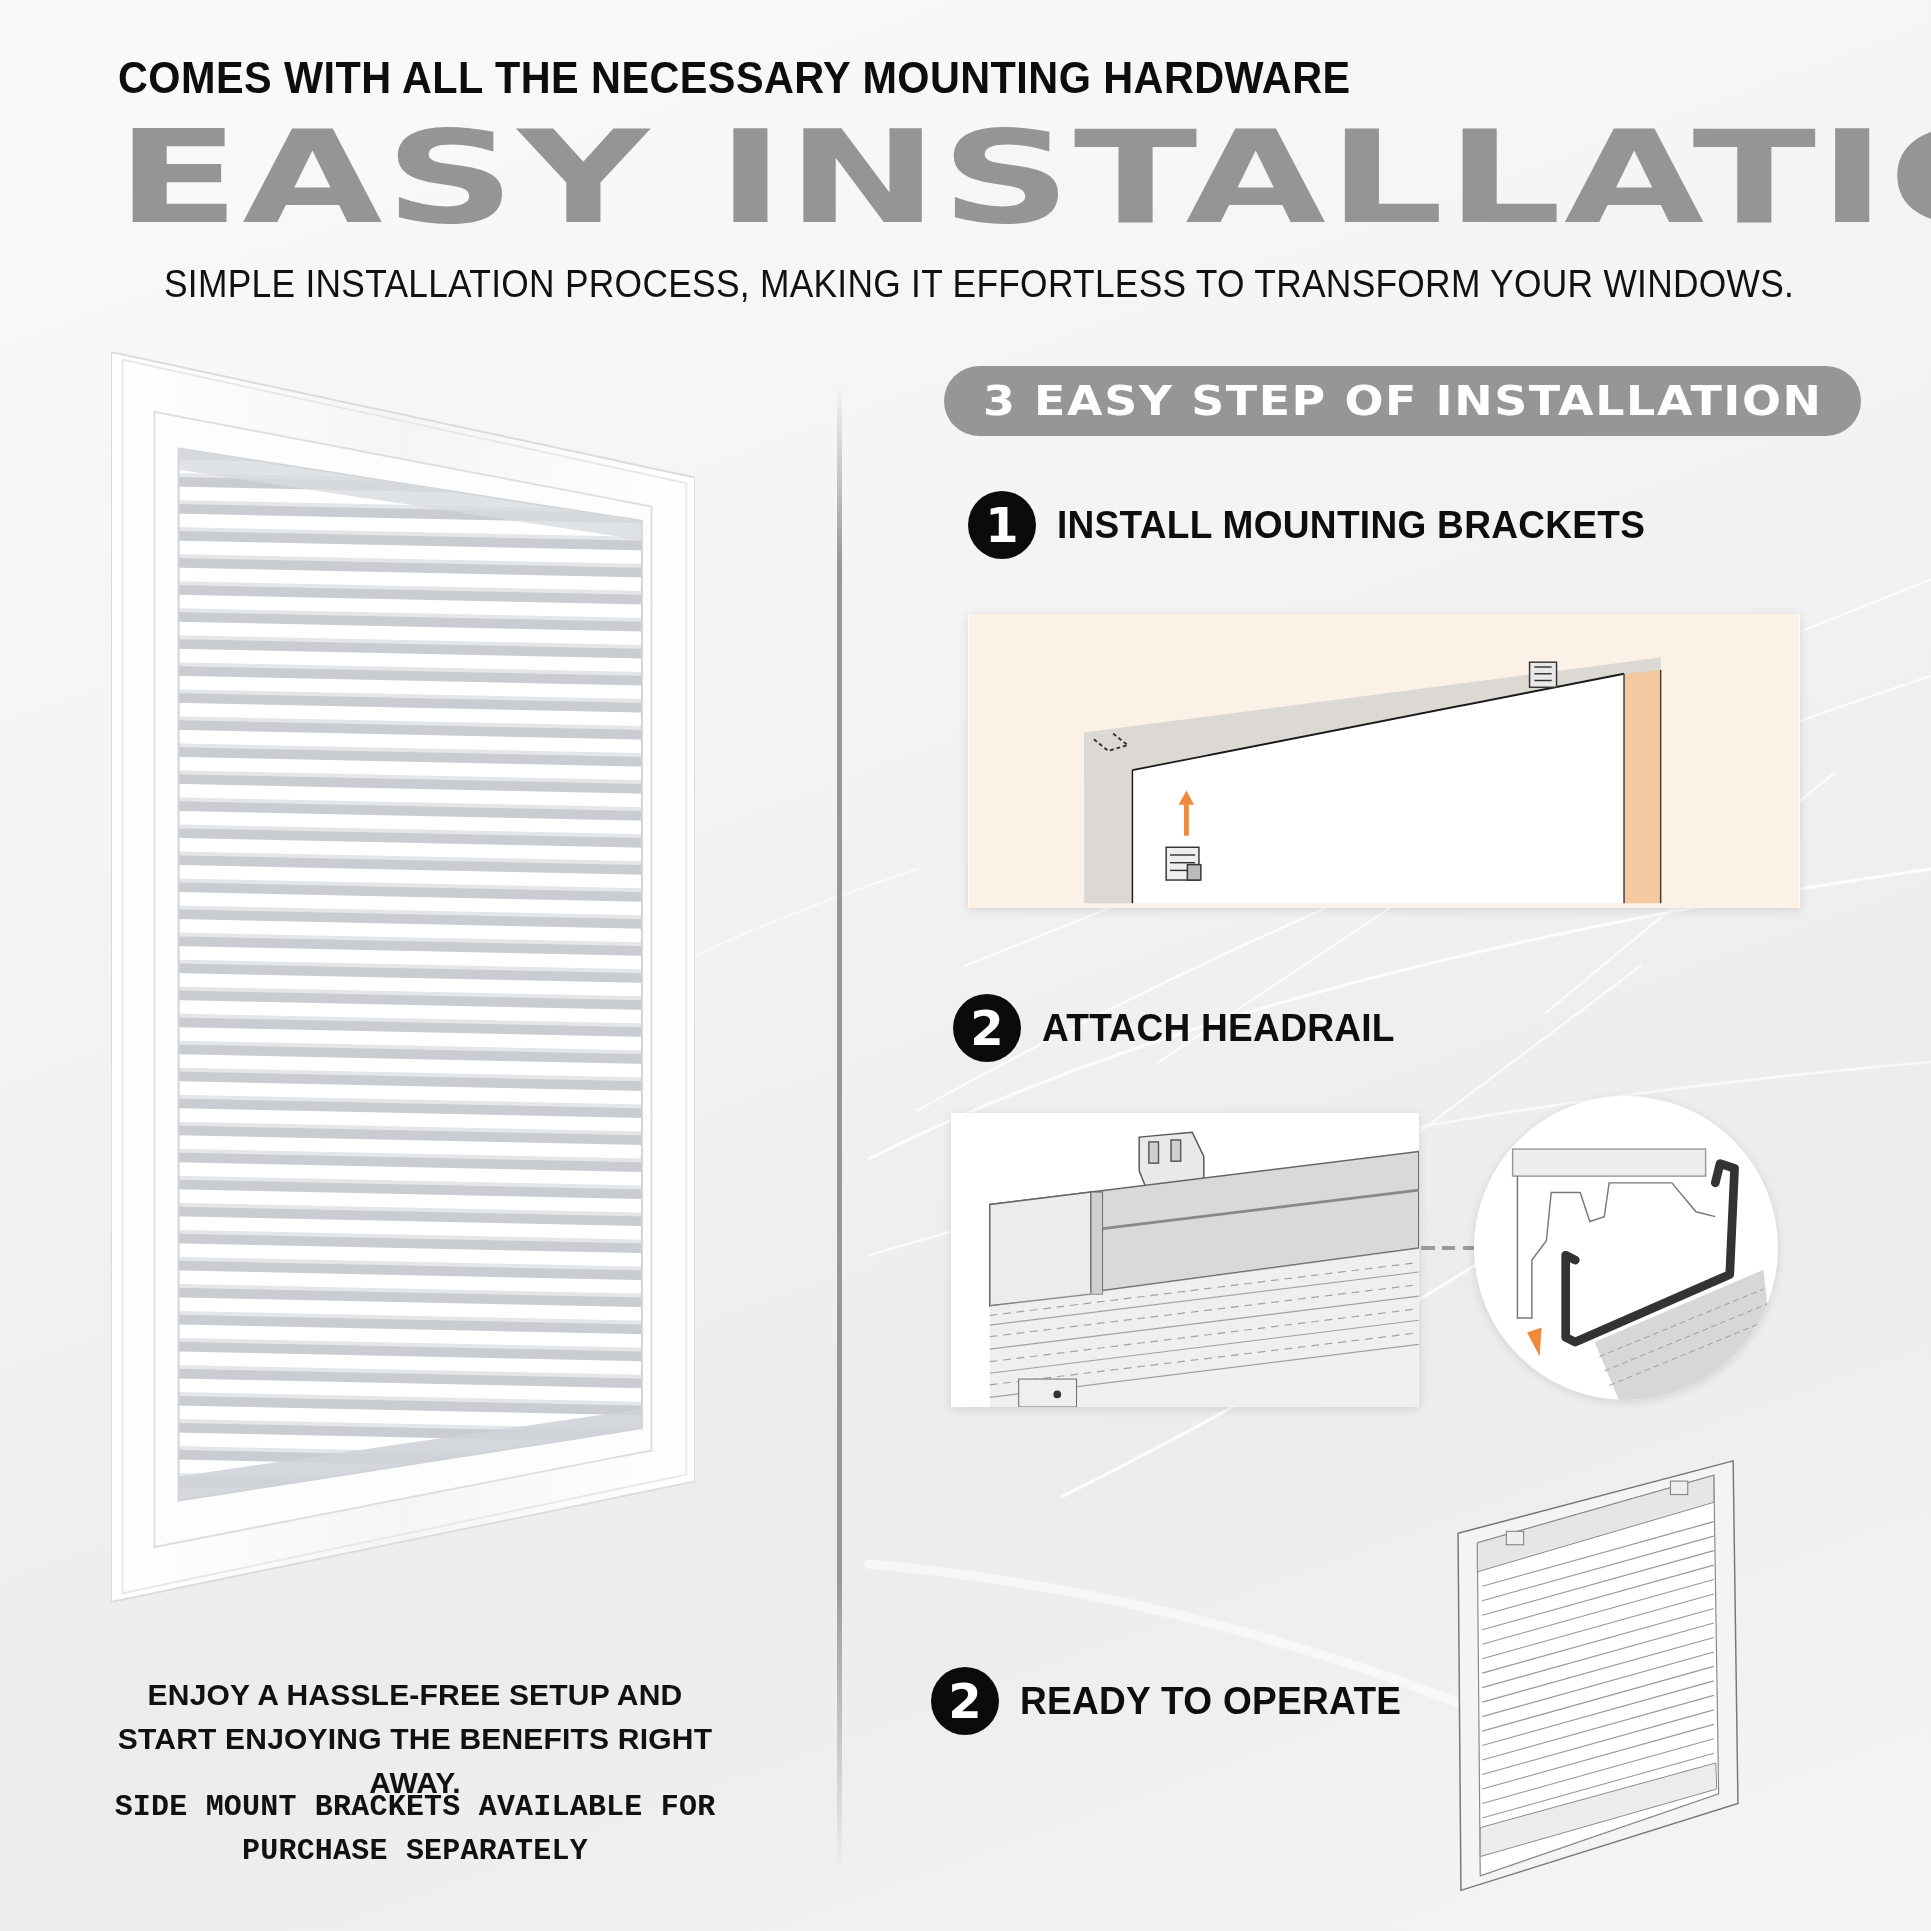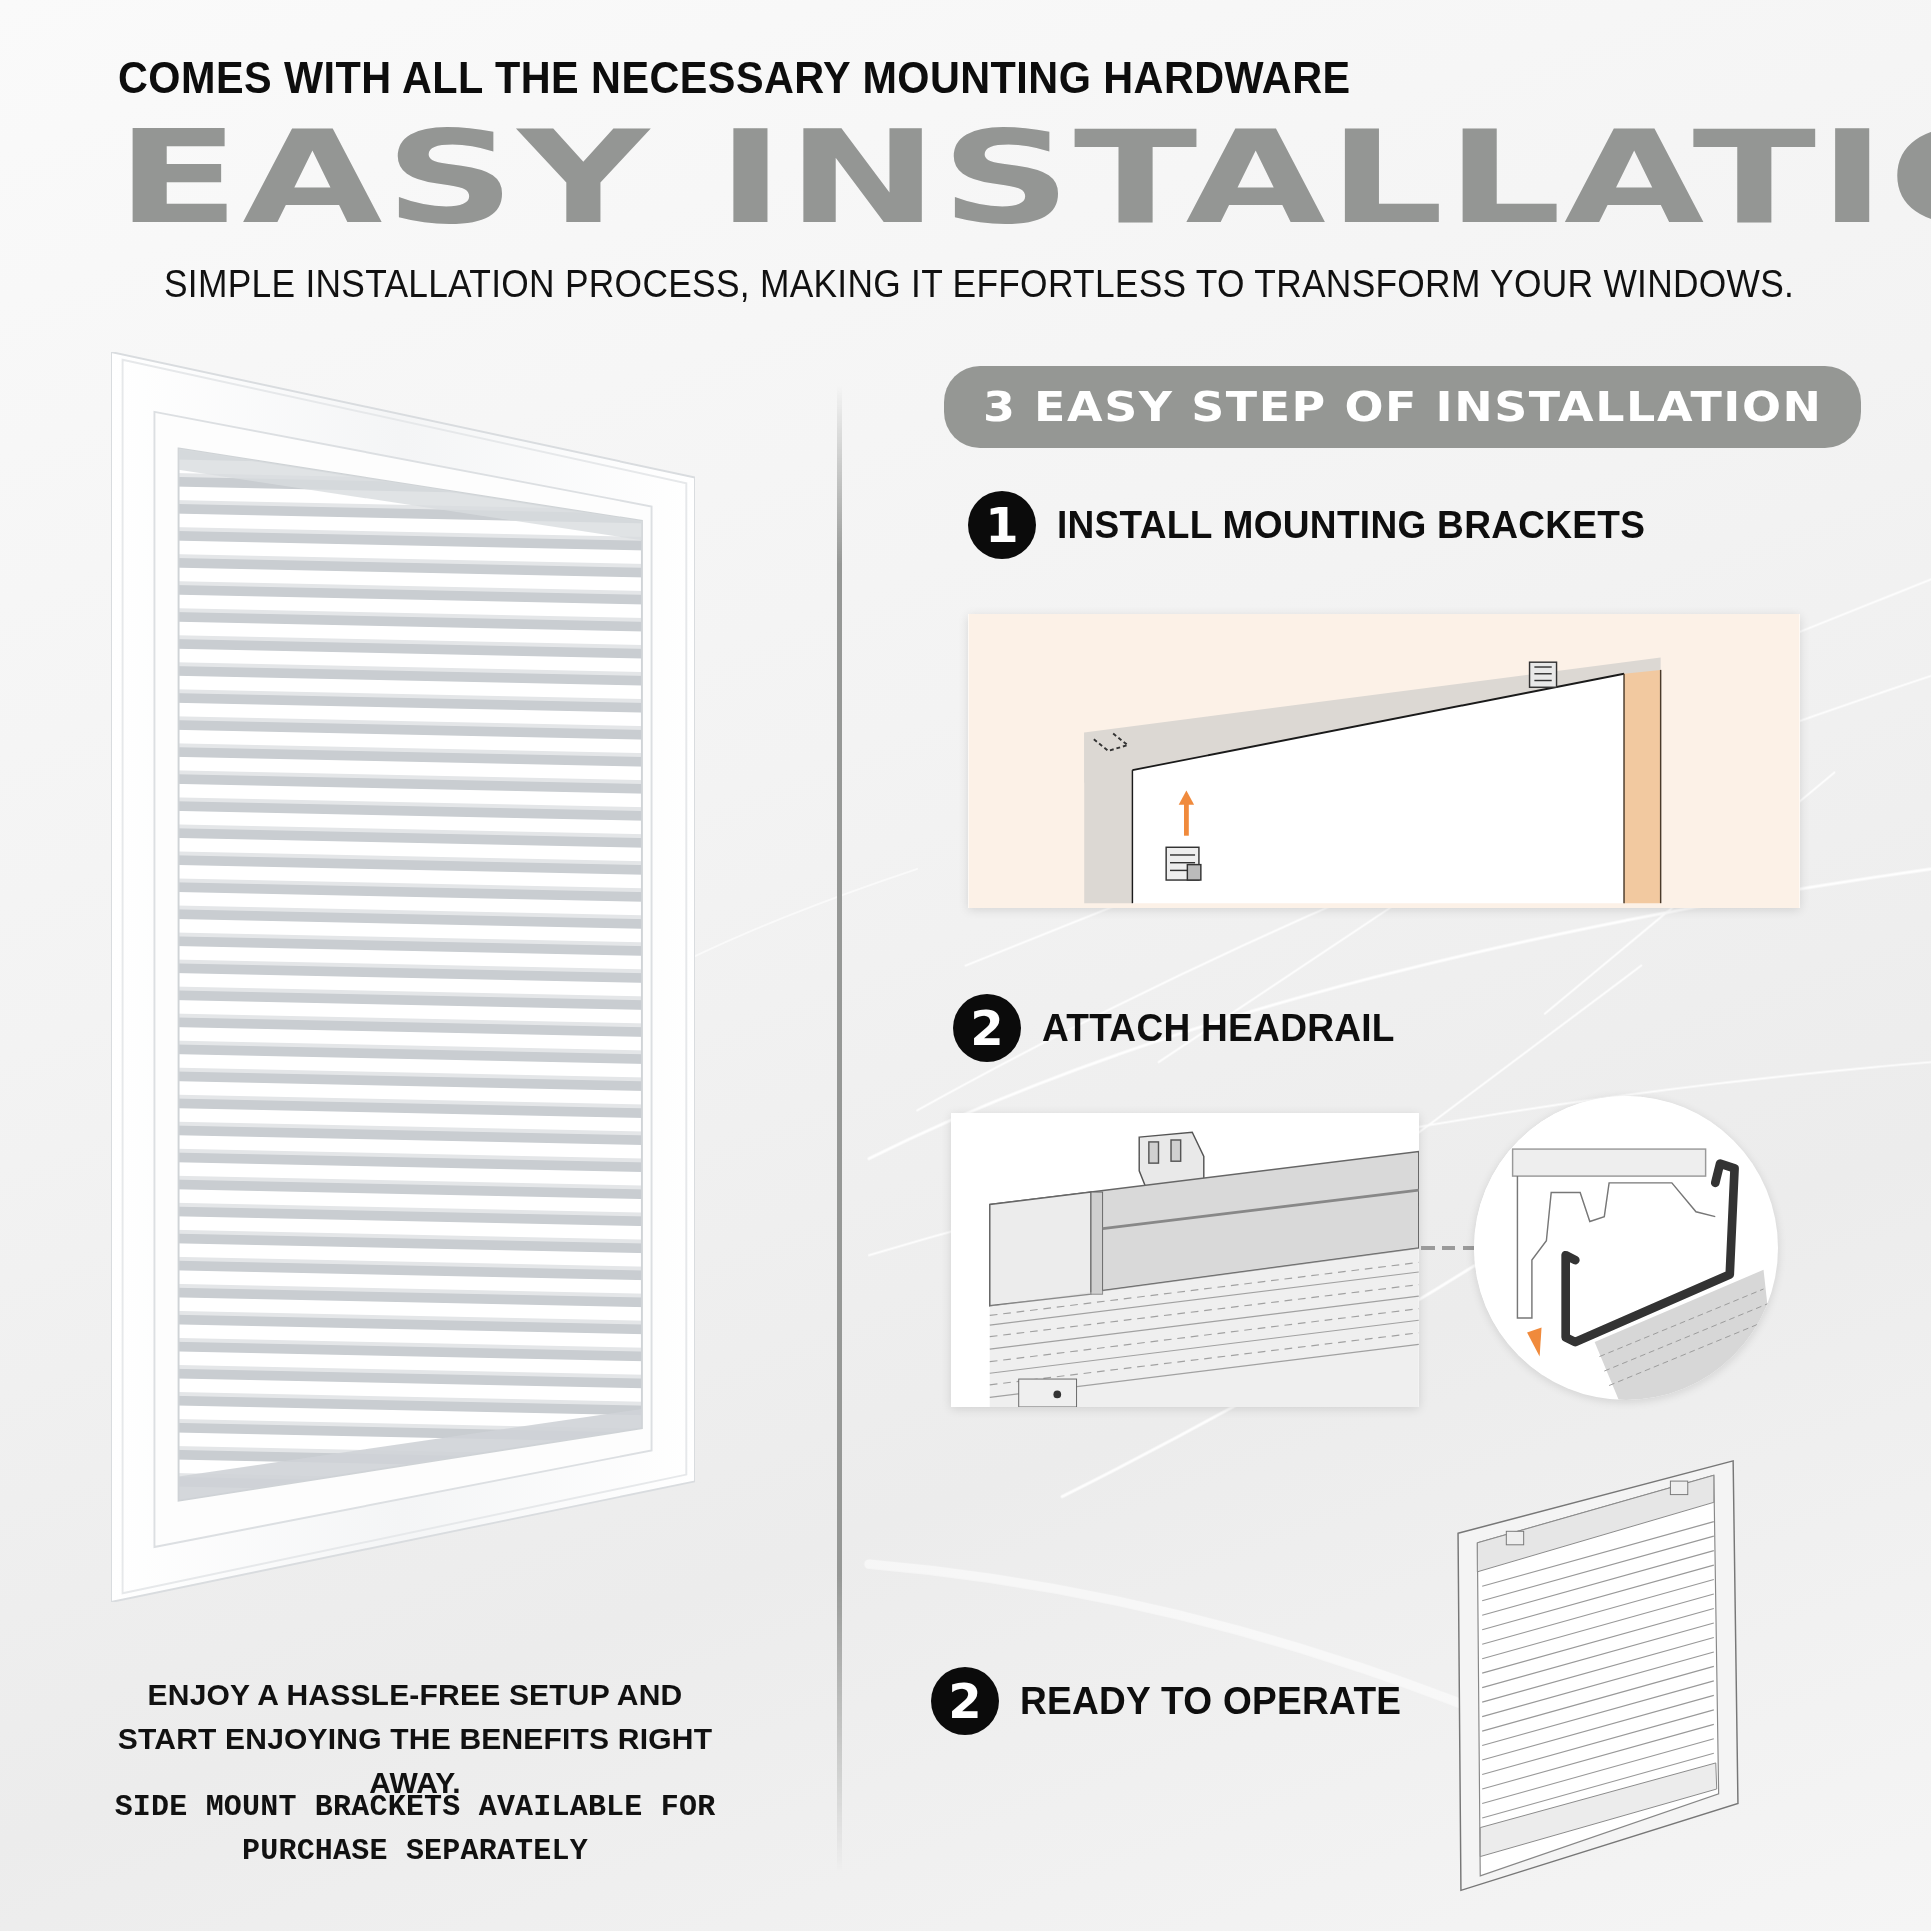--- a/index.html
+++ b/index.html
@@ -40,21 +40,21 @@
   .window {
     left: 111px; top: 352px; width: 584px; height: 1250px;
   }
 
   .divider {
     left: 837px; top: 386px; width: 4.8px; height: 1487px;
     background: linear-gradient(to bottom, rgba(150,152,150,0) 0%, #969896 12%, #969896 80%, rgba(150,152,150,0) 100%);
   }
 
   .pill {
-    left: 944px; top: 366px; width: 917px; height: 82px;
+    left: 944px; top: 366px; width: 917px; height: 70px;
     background: #959794; border-radius: 36px;
     display: flex; align-items: center; justify-content: center;
   }
   .pill span {
     font-family: "DejaVu Sans", sans-serif;
     font-size: 41px; font-weight: 900; color: #fff; letter-spacing: 1.4px;
     white-space: nowrap;
     transform: scaleX(1.12);
   }
 

